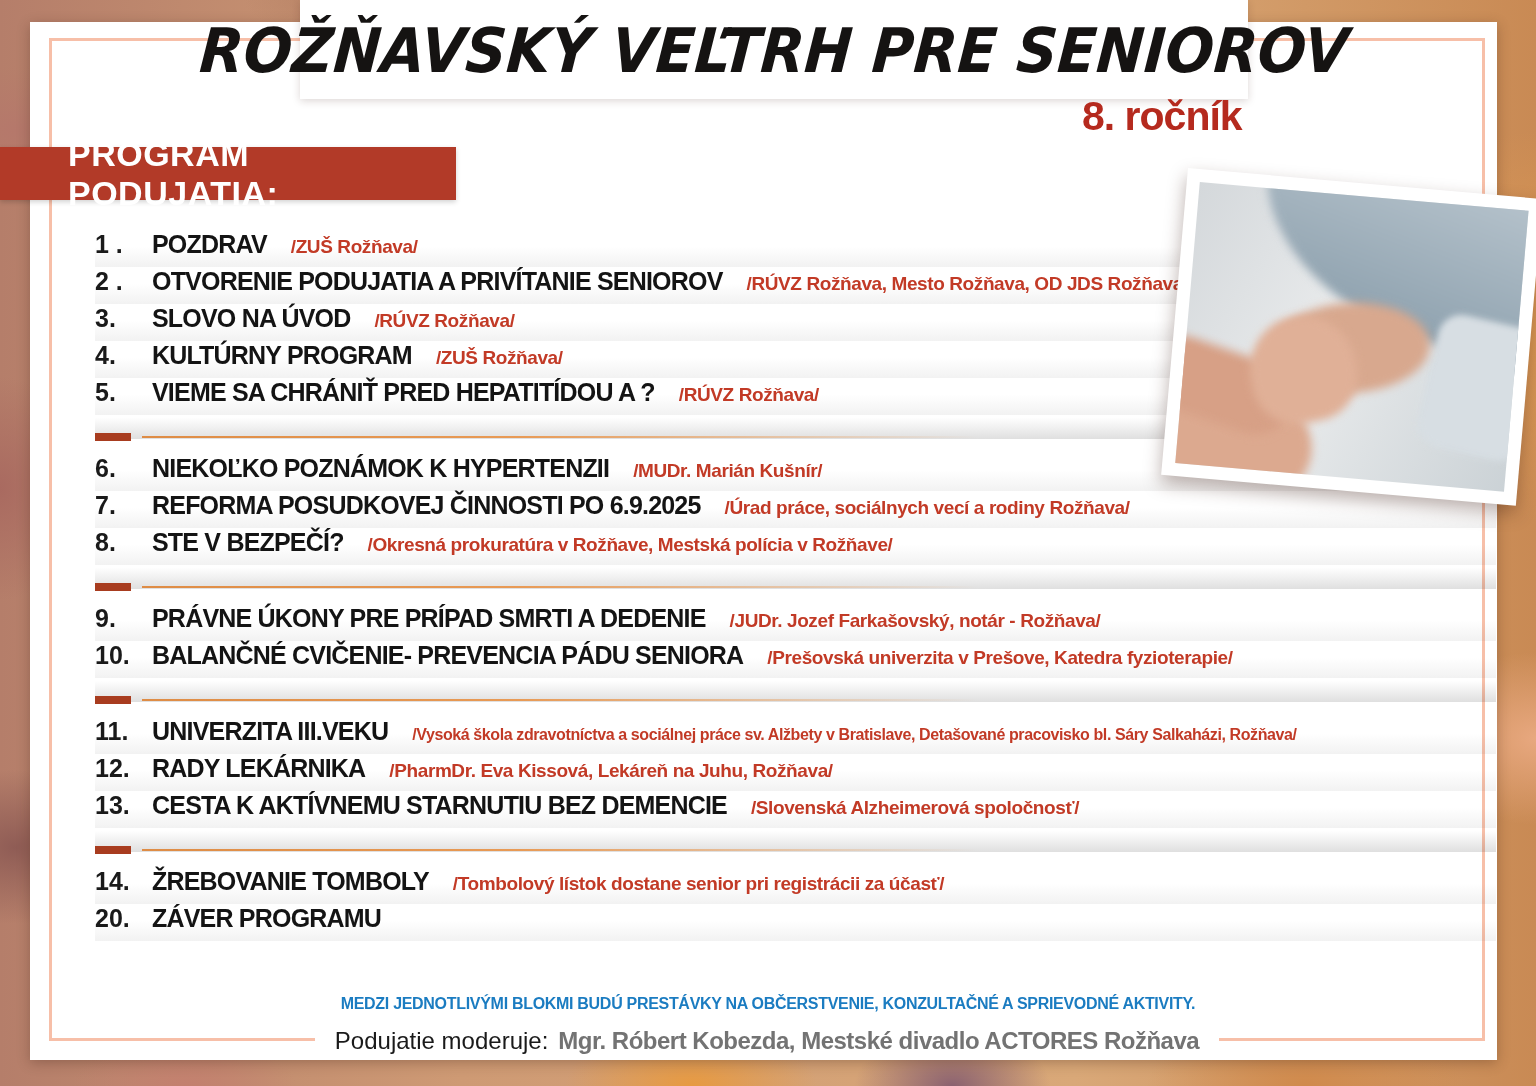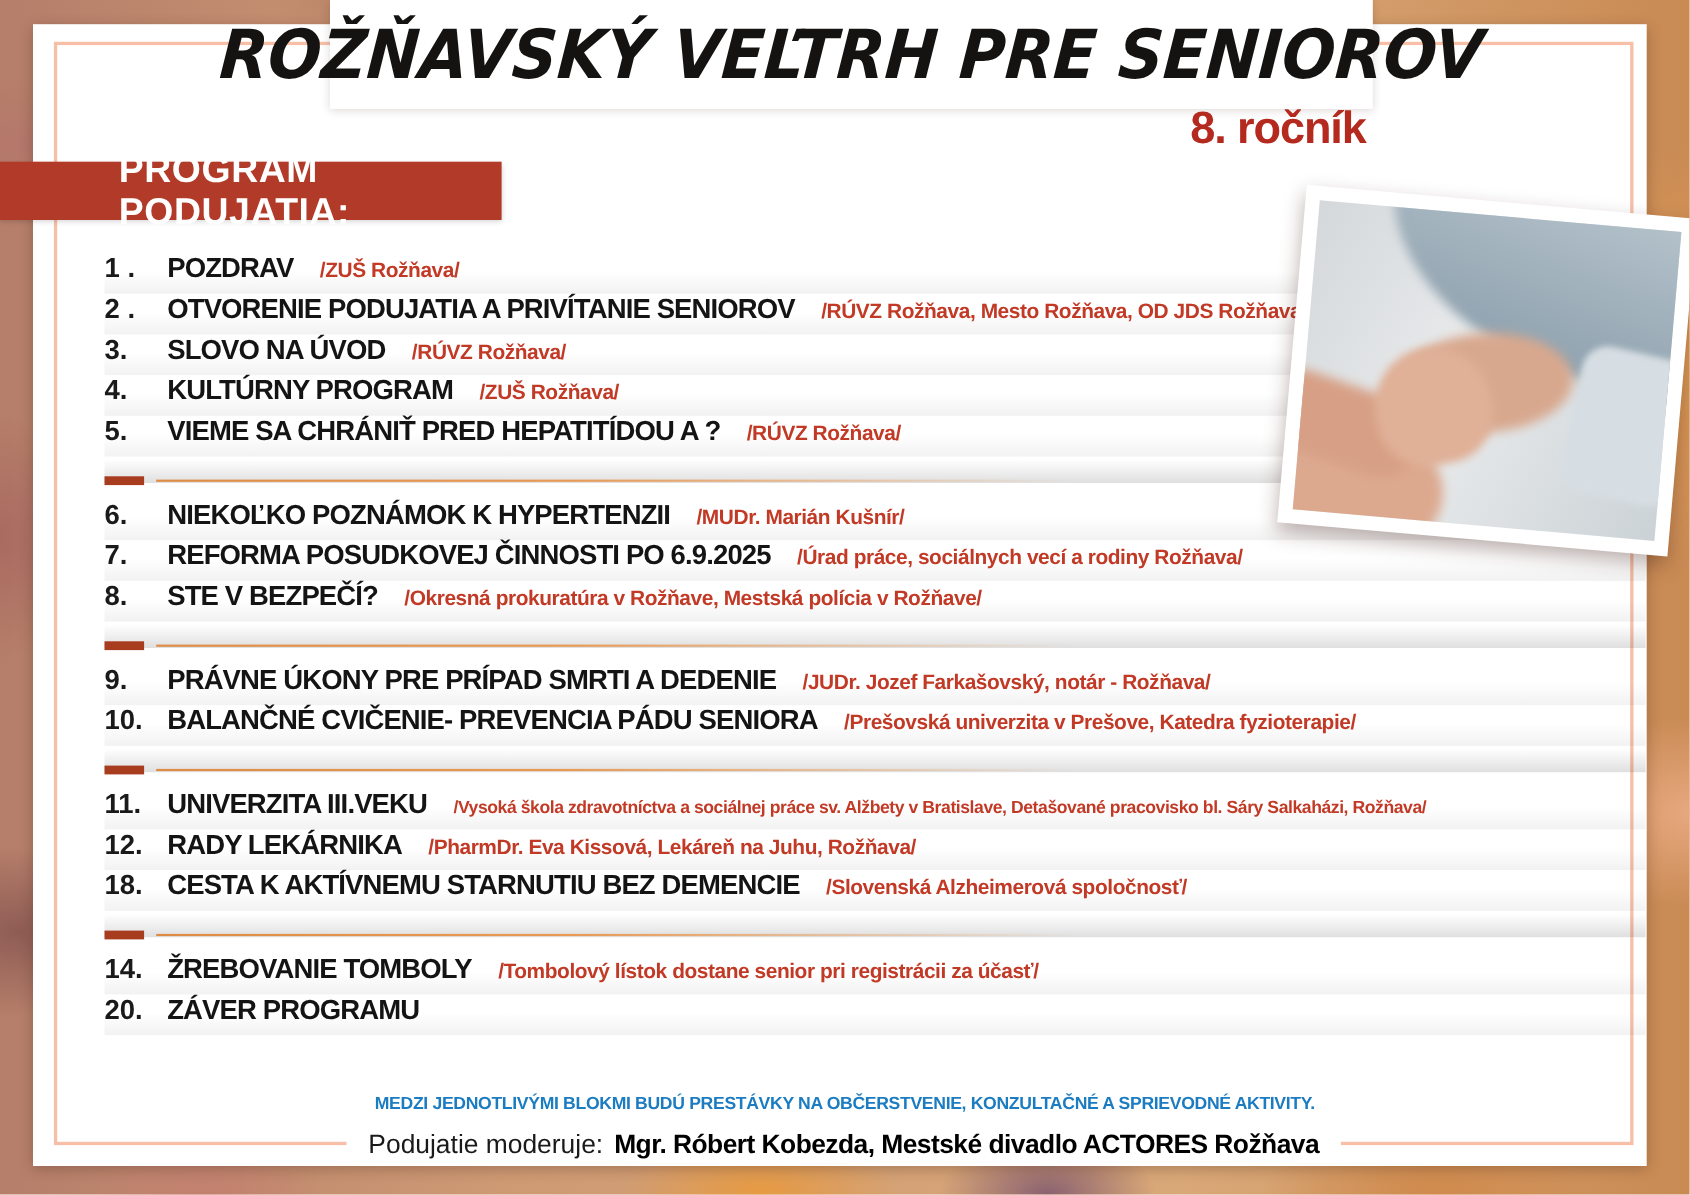--- a/index.html
+++ b/index.html
@@ -26,21 +26,21 @@
   .title-box{position:absolute;left:300px;top:0;width:948px;height:99px;background:#fff;
          z-index:3;display:flex;align-items:center;justify-content:center;
          box-shadow:0 2px 8px rgba(60,30,20,.18);}
   .title-text{font-family:"DejaVu Sans",sans-serif;font-weight:800;font-style:italic;
          font-size:57px;color:#151312;white-space:nowrap;transform:skewX(-4deg) scaleY(1.08);
          letter-spacing:0px;}
   .edition{position:absolute;left:1082px;top:93px;z-index:3;color:#B52A1E;
          font-weight:700;font-size:41px;letter-spacing:-1px;}
   .banner{position:absolute;left:0;top:147px;width:456px;height:53px;background:#B23A28;
          z-index:4;display:flex;align-items:center;color:#fff;font-weight:700;
-         font-size:34px;padding-left:108px;box-sizing:border-box;letter-spacing:0.5px;
+         font-size:34px;padding-left:68px;box-sizing:border-box;letter-spacing:0.5px;
          box-shadow:0 2px 5px rgba(0,0,0,.18);}
   
   .program{position:absolute;left:95px;top:230px;right:40px;z-index:3;}
   .row{display:flex;align-items:baseline;height:37px;white-space:nowrap;
        background:linear-gradient(180deg,rgba(255,255,255,0) 45%,rgba(70,70,70,0.07) 100%);}
   .num{width:57px;flex:0 0 57px;font-weight:700;font-size:25px;color:#1a1a1a;}
   .item-title{font-weight:700;font-size:25px;color:#141414;letter-spacing:-0.8px;}
   .note{margin-left:24px;font-weight:700;font-size:19px;color:#C23A26;letter-spacing:-0.4px;}
   .note:empty{display:none;}
   .note-small{font-size:16px;}
@@ -50,21 +50,21 @@
   .divider-line{position:absolute;left:47px;top:21px;right:6px;height:2px;
        background:linear-gradient(90deg,#DE8C45,#E89A55 28%,rgba(232,154,85,0) 62%);}
   
   .notice{position:absolute;left:50px;right:50px;top:995px;text-align:center;z-index:3;
        color:#1B7CC1;font-weight:700;font-size:16px;letter-spacing:-0.3px;}
   .moderator{position:absolute;left:52px;right:54px;top:1022px;height:38px;z-index:3;
        display:flex;align-items:center;justify-content:center;}
   .moderator-inner{background:#fff;padding:0 20px;display:flex;align-items:baseline;gap:10px;
        white-space:nowrap;}
   .moderator-label{font-size:24px;color:#1a1a1a;font-weight:400;}
-  .moderator-name{font-size:24px;color:#000000;font-weight:700;letter-spacing:-0.5px;}
+  .moderator-name{font-size:24px;color:#737373;font-weight:700;letter-spacing:-0.5px;}
   
   .photo{position:absolute;left:1188px;top:168px;width:330px;height:282px;background:#fff;
        padding:13px;transform:rotate(5deg);transform-origin:left top;z-index:4;
        box-shadow:0 8px 18px rgba(60,30,20,.35);}
   .photo-img{position:relative;width:100%;height:100%;overflow:hidden;
        background:linear-gradient(115deg,#D4D8DB 0%,#E9EBEC 45%,#CBD2D6 100%);}
   .photo-img div{position:absolute;}
   .shirt{top:-34%;right:-18%;width:100%;height:80%;
        background:linear-gradient(180deg,#C2CDD5,#8FA2AF);border-radius:45% 0 0 60%;
        transform:rotate(16deg);filter:blur(5px);}
@@ -173,21 +173,21 @@
         <span class="num">11.</span>
         <span class="item-title">UNIVERZITA III.VEKU</span>
         <span class="note note-small">/Vysoká škola zdravotníctva a sociálnej práce sv. Alžbety v Bratislave, Detašované pracovisko bl. Sáry Salkaházi, Rožňava/</span>
       </div>
       <div class="row">
         <span class="num">12.</span>
         <span class="item-title">RADY LEKÁRNIKA</span>
         <span class="note">/PharmDr. Eva Kissová, Lekáreň na Juhu, Rožňava/</span>
       </div>
       <div class="row">
-        <span class="num">18.</span>
+        <span class="num">13.</span>
         <span class="item-title">CESTA K AKTÍVNEMU STARNUTIU BEZ DEMENCIE</span>
         <span class="note">/Slovenská Alzheimerová spoločnosť/</span>
       </div>
       <div class="divider-row">
         <div class="divider-dash"></div>
         <div class="divider-line"></div>
       </div>
       <div class="row">
         <span class="num">14.</span>
         <span class="item-title">ŽREBOVANIE TOMBOLY</span>

